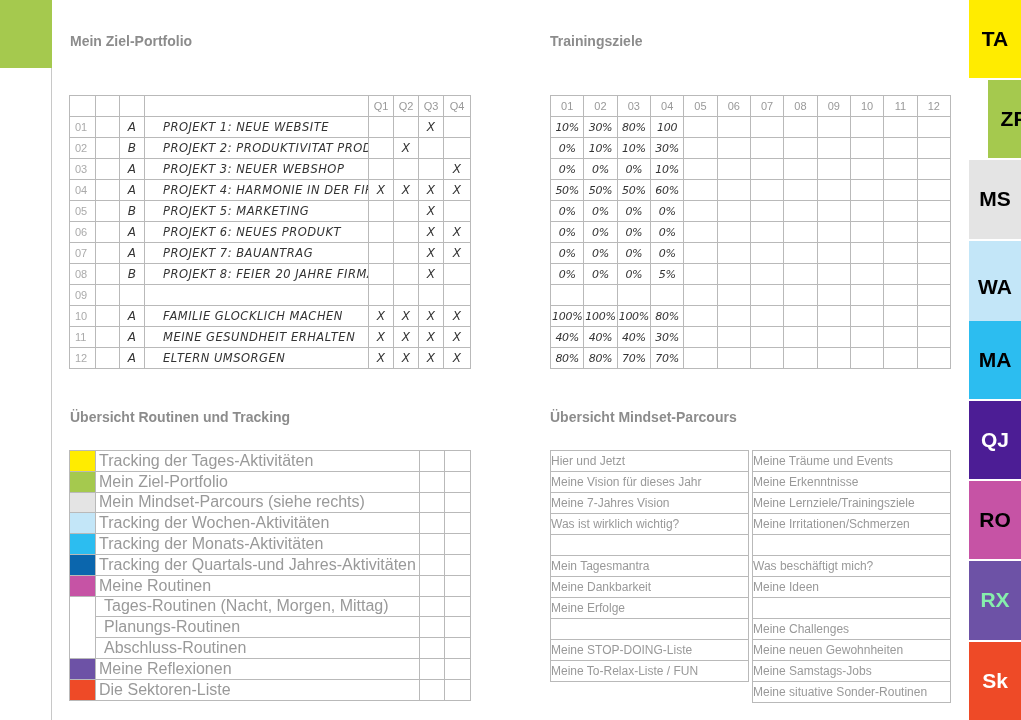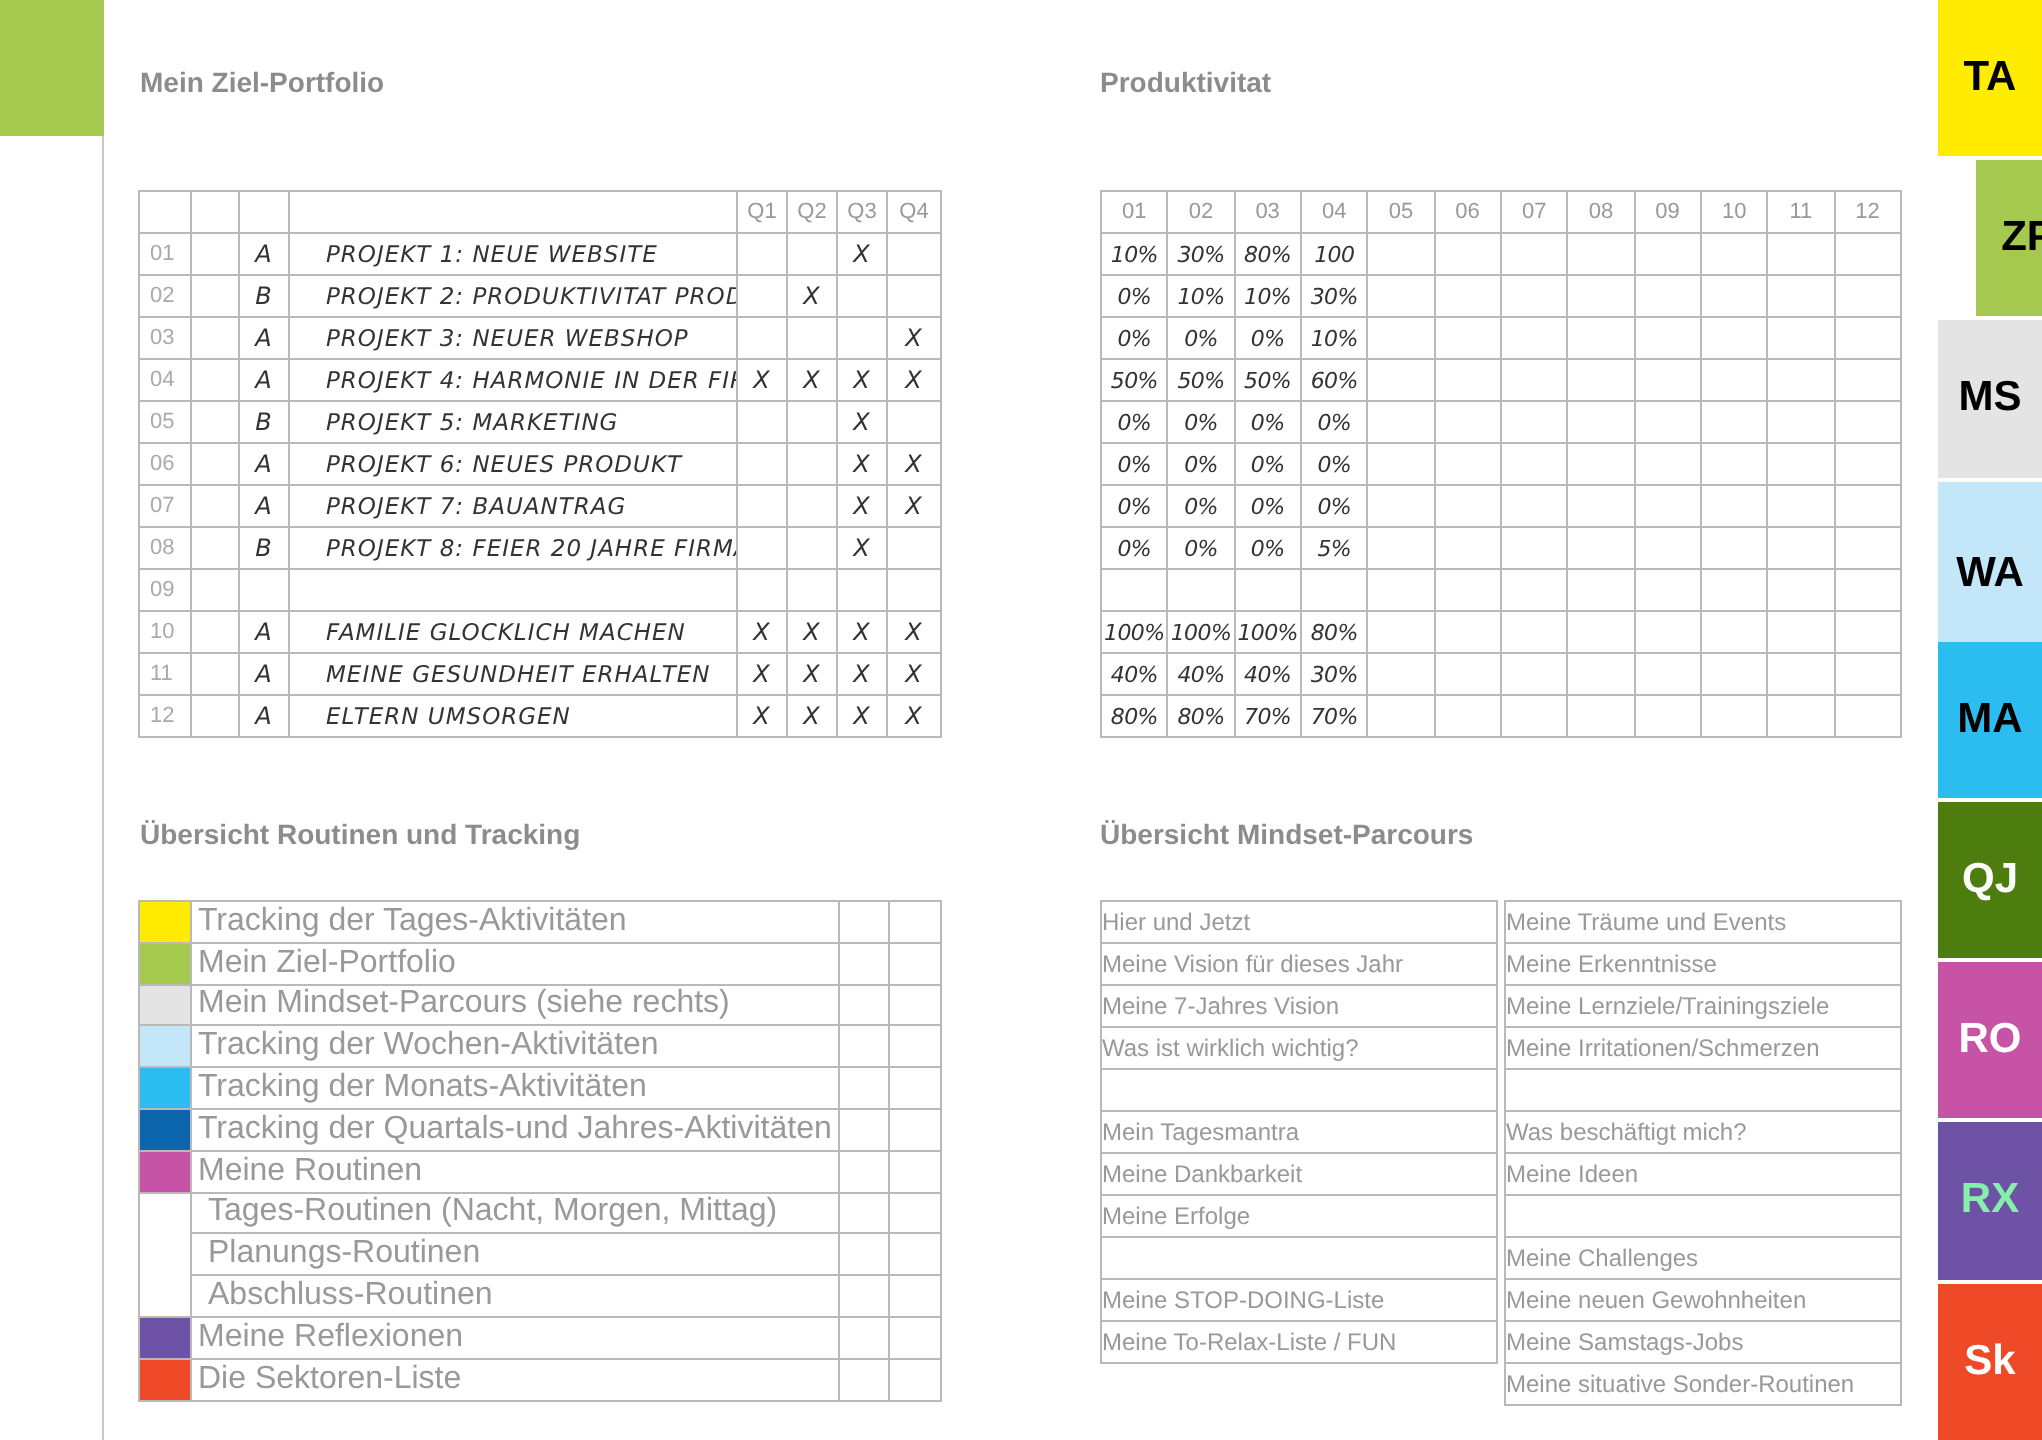--- a/index.html
+++ b/index.html
@@ -48,21 +48,21 @@
   .tab { position: absolute; left: 0; width: 52px; height: 78px; display: flex; align-items: center; justify-content: center;
          font-family: "Liberation Sans", sans-serif; font-weight: bold; font-size: 21px; cursor: pointer; }
 </style>
 </head>
 <body>
 
 <div class="corner"></div>
 <div class="margin-line"></div>
 
 <div class="section-title" style="left:70px; top:33px;">Mein Ziel-Portfolio</div>
-<div class="section-title" style="left:550px; top:33px;">Produktivitat</div>
+<div class="section-title" style="left:550px; top:33px;">Trainingsziele</div>
 <div class="section-title" style="left:70px; top:409px;">Übersicht Routinen und Tracking</div>
 <div class="section-title" style="left:550px; top:409px;">Übersicht Mindset-Parcours</div>
 
 <table class="grid" id="portfolio">
   <colgroup>
     <col style="width:26px">
       <col style="width:24px">
       <col style="width:25px">
       <col style="width:224px">
     <col style="width:25px">
@@ -551,17 +551,17 @@
       </tr>
     </tbody>
 </table>
 
 <div class="tabs" id="tabs">
     <div class="tab" style="top: 0px; height: 78.2px; background: rgb(255, 236, 0); color: rgb(0, 0, 0);">TA</div>
     <div class="tab" style="top: 80.2px; height: 78.2px; background: rgb(165, 201, 78); color: rgb(0, 0, 0); margin-left: 19px;">ZP</div>
     <div class="tab" style="top: 160.4px; height: 78.2px; background: rgb(228, 228, 228); color: rgb(0, 0, 0);">MS</div>
     <div class="tab" style="top: 240.6px; height: 93px; background: rgb(195, 230, 248); color: rgb(0, 0, 0);">WA</div>
     <div class="tab" style="top: 320.8px; height: 78.2px; background: rgb(44, 189, 240); color: rgb(0, 0, 0);">MA</div>
-    <div class="tab" style="top: 401px; height: 78.2px; background: #4d7c0f; color: rgb(255, 255, 255);">QJ</div>
-    <div class="tab" style="top: 481.2px; height: 78.2px; background: rgb(198, 83, 165); color: #ffffff;">RO</div>
+    <div class="tab" style="top: 401px; height: 78.2px; background: #4c1d95; color: rgb(255, 255, 255);">QJ</div>
+    <div class="tab" style="top: 481.2px; height: 78.2px; background: rgb(198, 83, 165); color: #000000;">RO</div>
     <div class="tab" style="top: 561.4px; height: 78.2px; background: rgb(109, 82, 166); color: #86efac;">RX</div>
     <div class="tab" style="top: 641.6px; height: 78.2px; background: rgb(238, 74, 39); color: rgb(255, 255, 255);">Sk</div>
   </div>
 
 </body></html>

